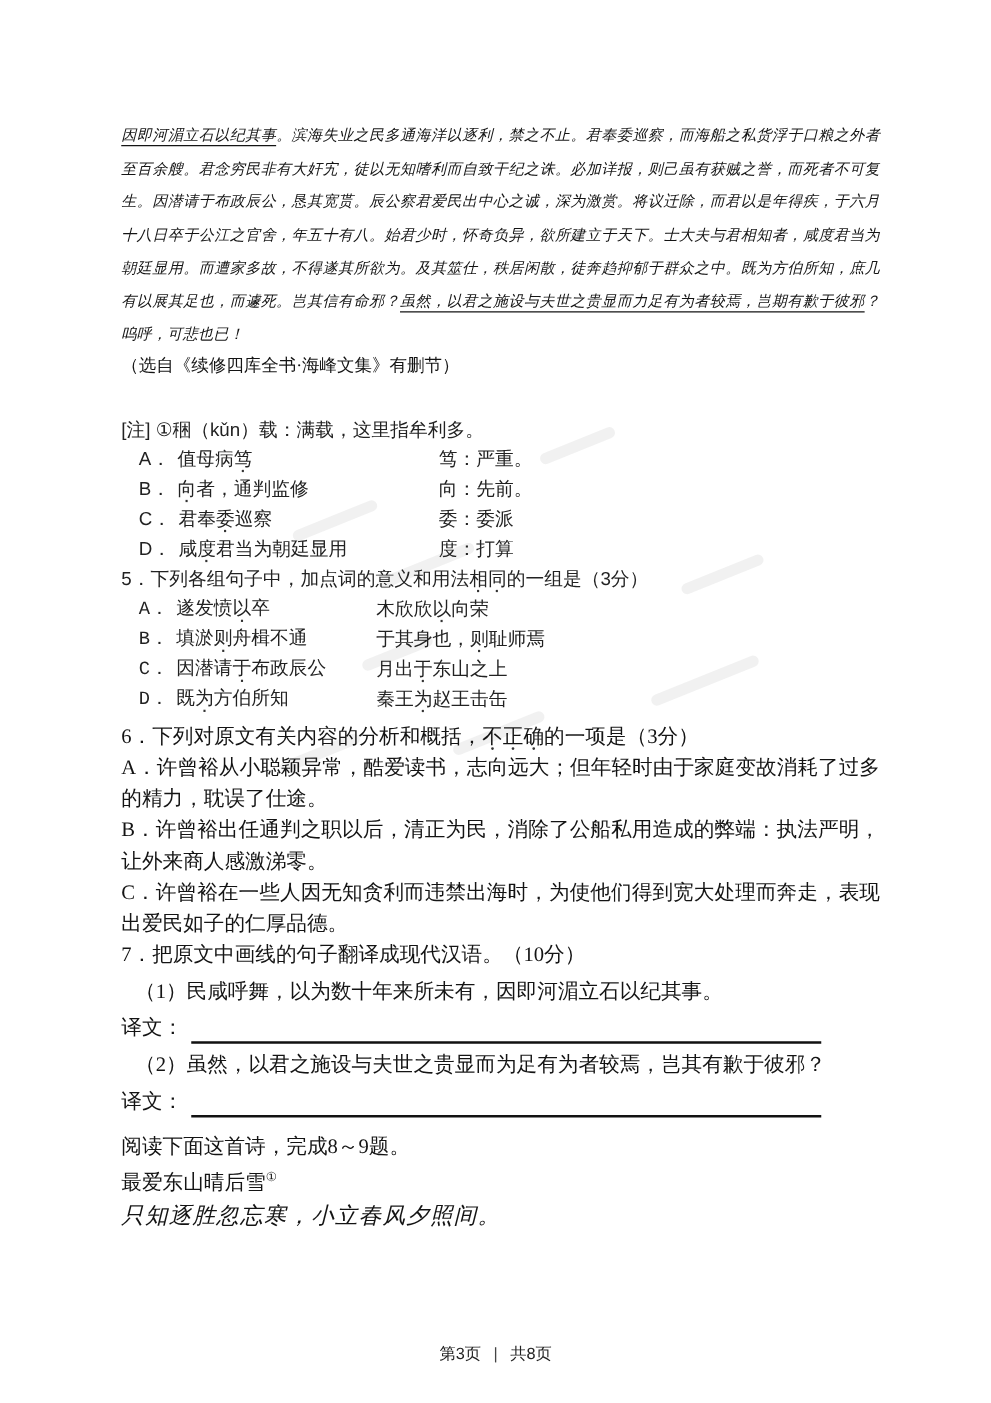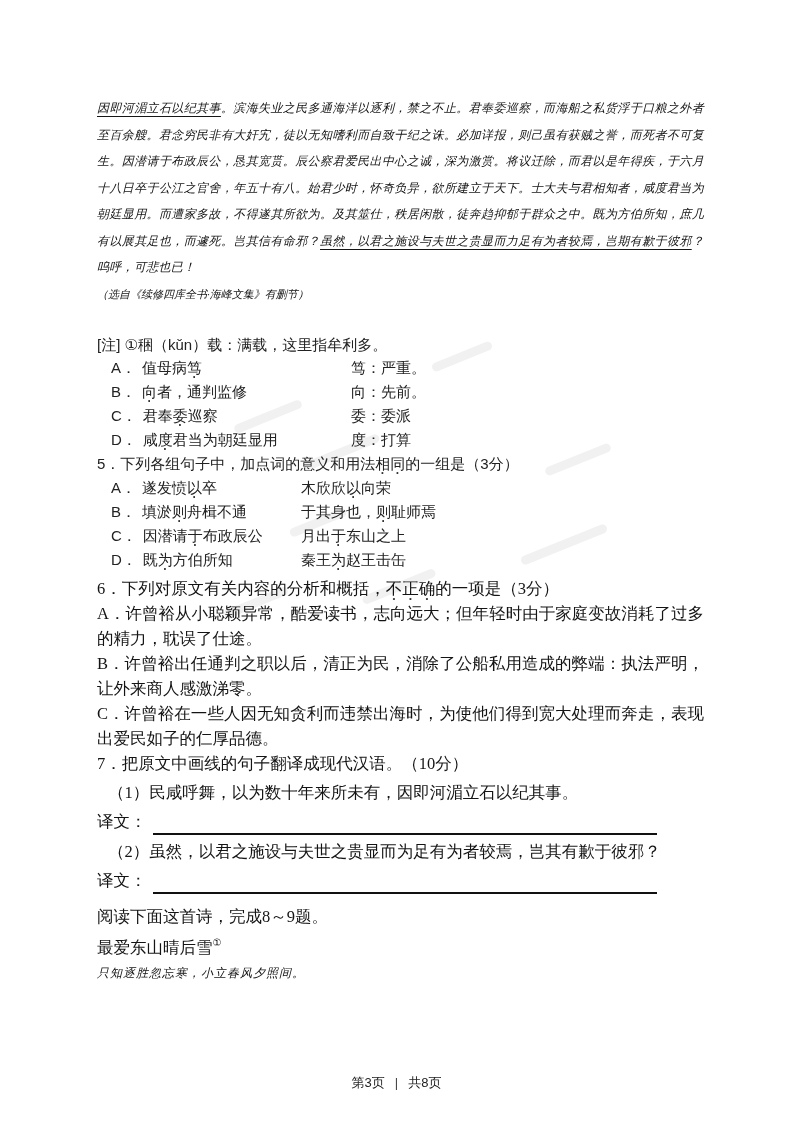--- a/index.html
+++ b/index.html
@@ -5,43 +5,43 @@
   html,body{margin:0;padding:0;}
   body{
     width:793px;height:1122px;background:#ffffff;position:relative;overflow:hidden;
     font-family:"Liberation Serif","DejaVu Serif",serif;color:#141414;
     -webkit-font-smoothing:antialiased;
   }
   .content{position:absolute;left:97px;top:95px;width:607px;}
   
   .passage{font-style:italic;font-size:12px;line-height:26.5px;text-align:justify;letter-spacing:.3px;}
   .passage .ul{text-decoration:underline;text-underline-offset:4px;text-decoration-thickness:1.2px;}
-  .source{font-size:11px;line-height:26px;font-style:italic;}
+  .source{font-size:14px;line-height:26px;}
   
   .sans{font-family:"Liberation Sans","DejaVu Sans",sans-serif;}
   .note{font-size:15px;line-height:23px;margin-top:26px;color:#222;}
   .stem45{font-size:15px;line-height:24px;color:#222;}
   .opt-row{display:flex;line-height:24px;font-size:15px;color:#222;padding-left:14px;}
   .q4-left{width:240px;flex:none;}
-  .q5-left{width:190px;flex:none;}
+  .q5-left{width:190px;flex:none;font-family:Liberation Mono, monospace;}
   .opt-label{margin-right:6px;}
   
   .dt{position:relative;display:inline-block;}
   .dt::after{content:"·";position:absolute;left:50%;bottom:-0.78em;transform:translateX(-50%);
     font-weight:bold;font-style:normal;font-size:0.8em;color:#333;}
   
   .serifblk{font-size:16.5px;line-height:25px;text-align:justify;}
   .q6-option{margin:0;}
   .q7-sentence{margin:4px;padding-left:7px;}
   .trans-row{display:flex;align-items:flex-end;line-height:26px;width:560px;}
   .trans-label{flex:none;margin-right:6px;}
   .blank{flex:1;border-bottom:2px solid #111;height:20px;}
   
   .poem{margin-top:10px;font-size:16.5px;line-height:26px;}
-  .poem-line{font-style:italic;font-size:12px;letter-spacing:1px;}
+  .poem-line{font-style:italic;font-size:18px;letter-spacing:1px;}
   sup.circ{font-size:10px;vertical-align:super;}
   
   .footer{position:absolute;left:0;right:0;bottom:30px;text-align:center;
     font-family:"Liberation Sans","DejaVu Sans",sans-serif;font-size:13px;color:#222;}
   .footer .sep{margin:0 10px;color:#444;}
   
   .wm{position:absolute;height:9px;border-radius:5px;background:#9a9a9a;opacity:.14;
     transform:rotate(-22deg);}
 </style>
 </head>

